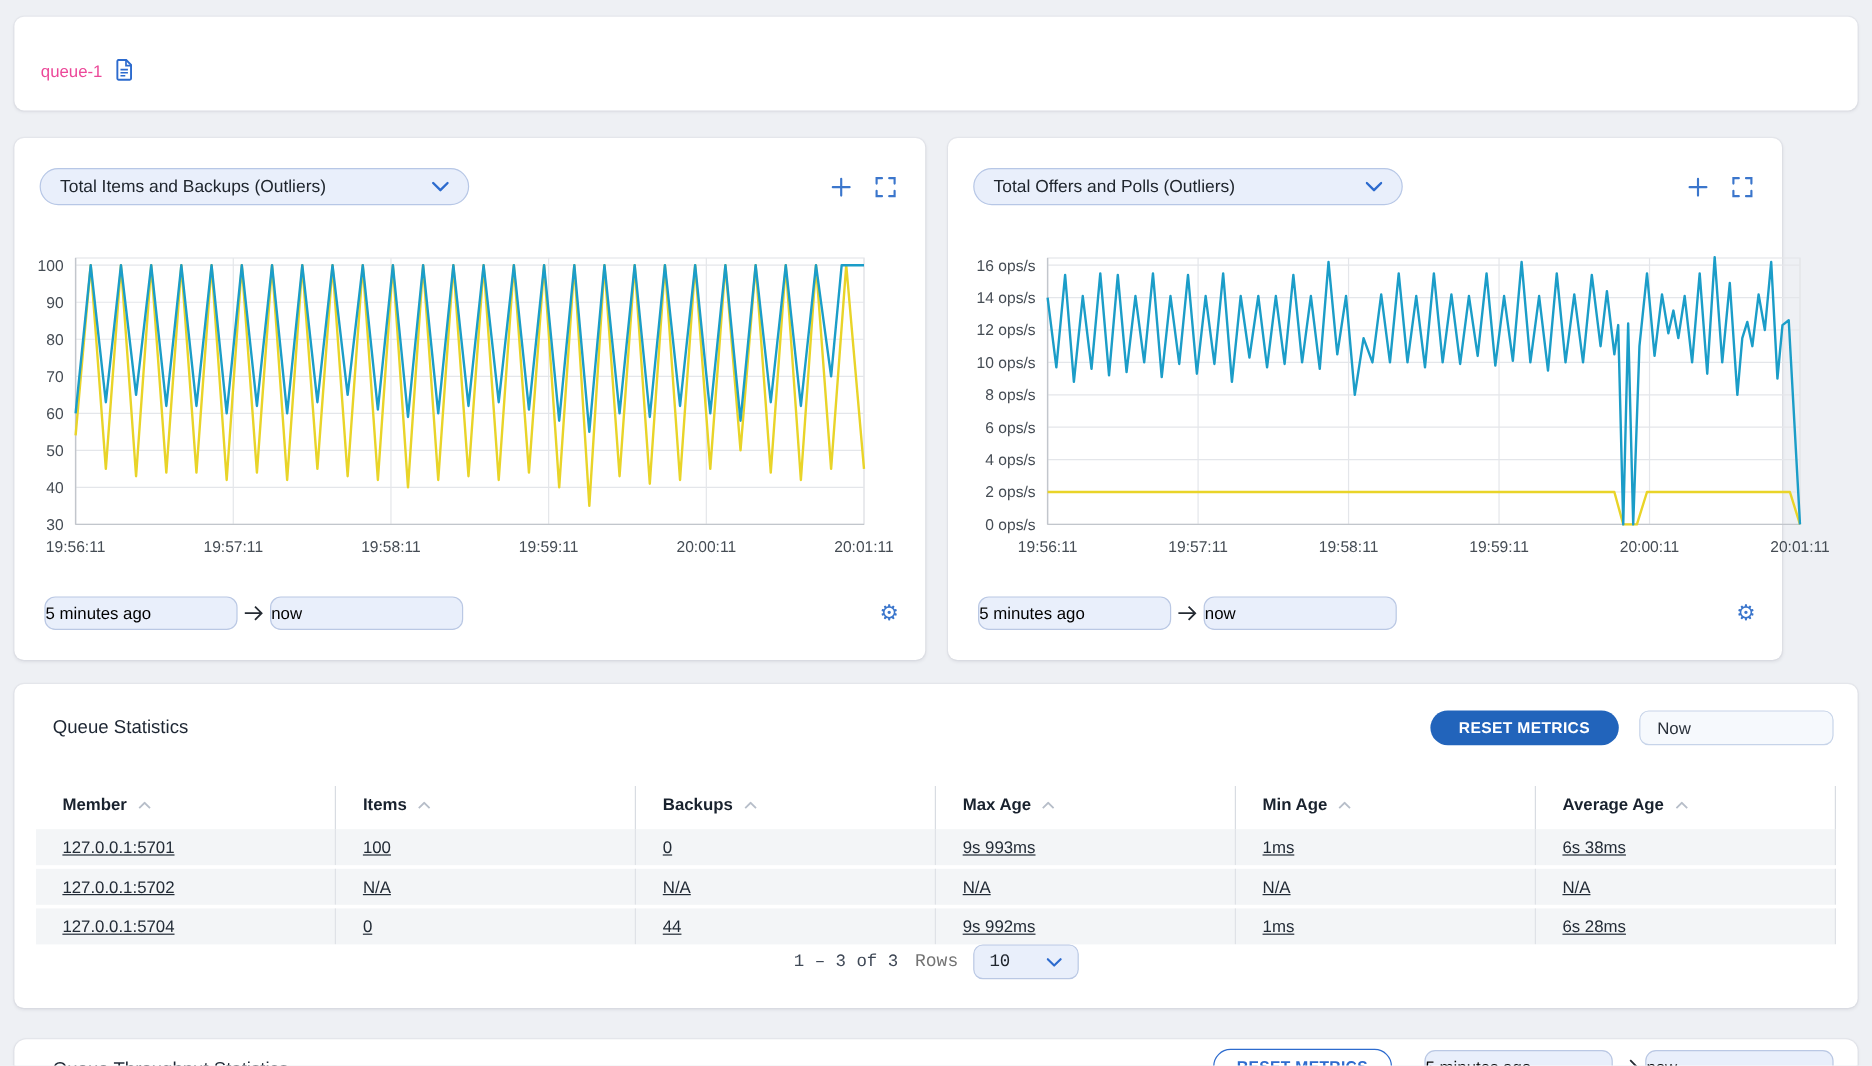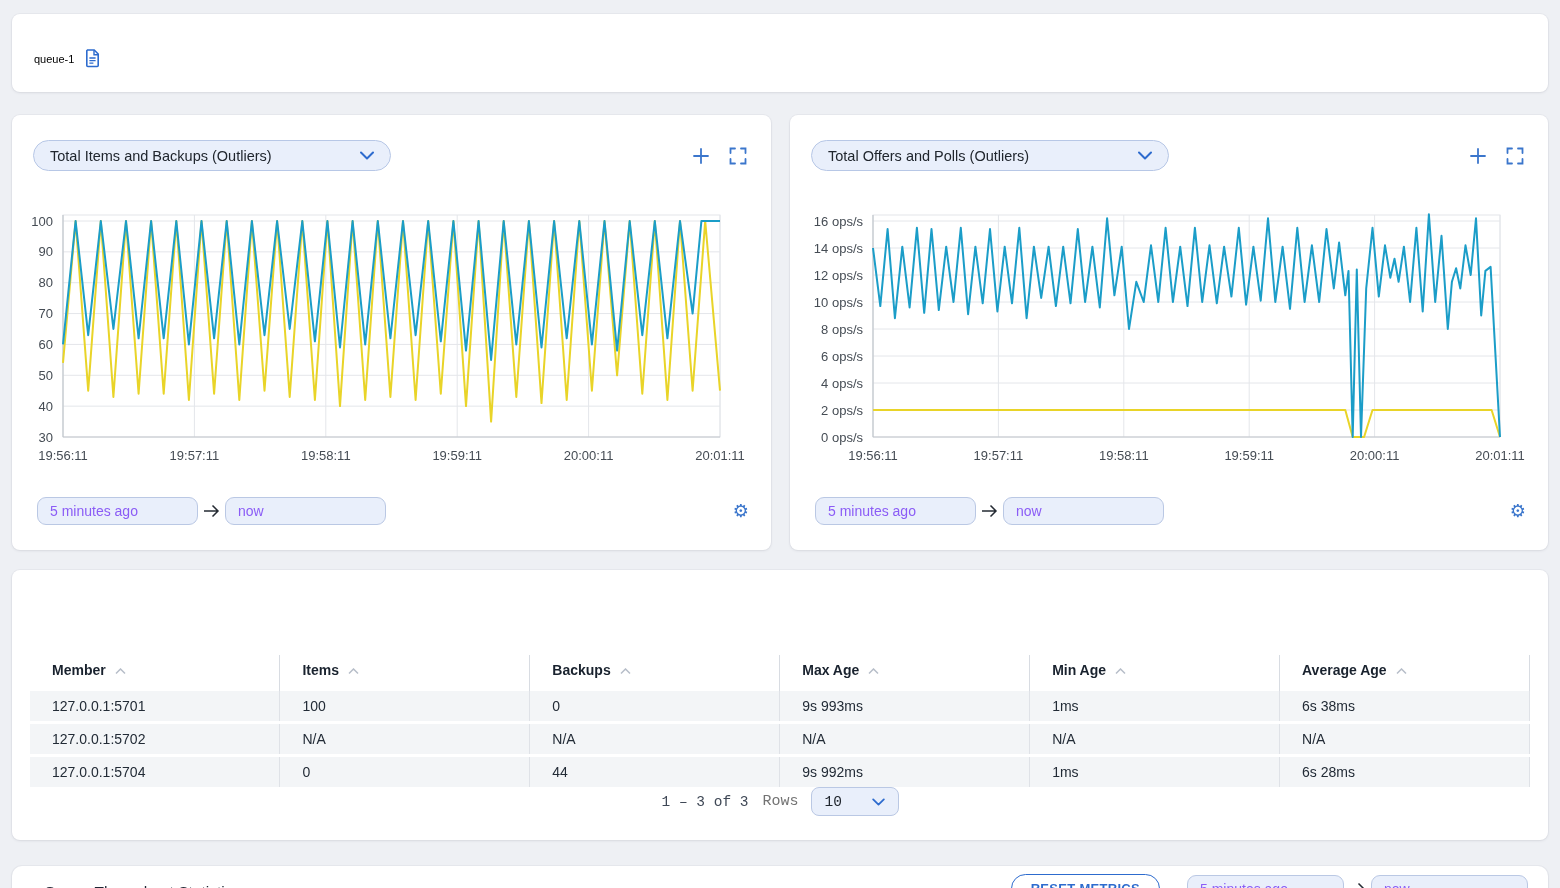--- a/index.html
+++ b/index.html
@@ -8,37 +8,37 @@
     width:1560px; height:888px; overflow:hidden; position:relative;
     background:#eef0f4; font-family:"Liberation Sans", sans-serif; color:#1e2733;
   }
   .card {
     position:absolute; background:#fff; border-radius:8px;
     box-shadow:0 1px 3px rgba(20,30,50,.08), 0 0 0 1px rgba(20,30,50,.03);
   }
   
   .name-card { left:12px; top:14px; width:1536px; height:78px; }
   .queue-title-row { position:absolute; left:22px; top:35px; display:flex; align-items:center; gap:10px; }
-  .queue-title { font-size:11px; color:#000000; }
+  .queue-title { font-size:14px; color:#ec4899; }
   
   .chart-card-0 { left:12px;  top:115px; width:759px; height:435px; }
-  .chart-card-1 { left:790px; top:115px; width:758px; height:435px; }
+  .chart-card-1 { left:790px; top:115px; width:695px; height:435px; }
   .chart-top { position:absolute; top:25px; left:21px; right:24px; display:flex; justify-content:space-between; align-items:center; }
   .select-pill {
     width:358px; height:31px; background:#e9effb; border:1px solid #b7c7e6; border-radius:16px;
     display:flex; align-items:center; justify-content:space-between; padding:0 16px;
     font-size:14.5px; color:#20262e; cursor:pointer;
   }
   .chart-actions { display:flex; gap:19px; align-items:center; }
   .icon-btn { background:none; border:none; padding:0; cursor:pointer; display:flex; align-items:center; }
   .chart-svg { position:absolute; left:0; top:85px; }
   .chart-bottom { position:absolute; left:25px; right:22px; top:381px; height:30px; display:flex; align-items:center; }
   .input-pill {
     width:161px; height:28px; background:#e9effb; border:1px solid #bac8e4; border-radius:9px;
-    display:flex; align-items:center; padding:0 12px; font-size:14px; color:#8b5cf6;
+    display:flex; align-items:center; padding:0 0; font-size:14px; color:#000000;
   }
   .range-arrow { margin:0 5px; display:flex; align-items:center; }
   .gear-btn { margin-left:auto; }
   
   .stats-card { left:12px; top:570px; width:1536px; height:270px; }
   .stats-head { position:absolute; top:22px; left:32px; right:20px; display:flex; align-items:center; }
   .section-title { font-size:15.5px; color:#1d2633; }
   .btn-primary {
     margin-left:auto; height:29px; padding:0 24px; background:#2264bb; color:#fff;
     font-weight:bold; font-size:13px; letter-spacing:.3px; border:none; border-radius:15px;
@@ -50,21 +50,21 @@
   }
   .tbl-wrap { position:absolute; top:64px; left:18px; right:18px; }
   table.tbl { width:100%; border-collapse:collapse; table-layout:fixed;margin-top:21px; }
   .tbl th {
     text-align:left; padding:7px 0 13px 22px; font-size:14px; color:#19222e;
     border-right:1px solid #d8dce2; cursor:pointer; white-space:nowrap;
   }
   .tbl th .caret { margin-left:9px; }
   .tbl td {
     background:#f3f5f7; padding:7px 0 7px 22px; font-size:14px; color:#222b36;
-    border-right:1px solid #dfe2e7; border-bottom:3px solid #fff; height:18px; white-space:nowrap;
+    border-right:1px solid #dfe2e7; border-bottom:3px solid #fff; height:18px; white-space:nowrap;text-decoration:underline;
   }
   .pagination {
     position:absolute; bottom:24px; left:0; right:0; display:flex; justify-content:center;
     align-items:center; font-size:14.5px; color:#3f4856;font-family:Liberation Mono, monospace;
   }
   .rows-label { margin-left:14px; margin-right:12px; font-size:15px; color:#737373; }
   .rows-select {
     width:88px; height:29px; background:#e9effb; border:1px solid #bac8e4; border-radius:8px;
     display:flex; align-items:center; justify-content:space-between; padding:0 13px;
     font-size:14.5px; color:#20262e; cursor:pointer;
@@ -241,20 +241,25 @@
         </svg>
     </span>
     <div class="input-pill">now</div>
     <button class="icon-btn gear-btn" aria-label="settings">
       <span class="gear-glyph">⚙</span>
     </button>
   </div>
 </div>
 
 <div class="card stats-card">
+  <div class="stats-head">
+    <span class="section-title">Queue Statistics</span>
+    <button class="btn-primary">RESET METRICS</button>
+    <div class="now-input">Now</div>
+  </div>
   <div class="tbl-wrap">
     <table class="tbl">
       <thead>
           <tr id="tbl-head">
             <th><span>Member</span><svg class="caret" width="11" height="7" viewBox="0 0 11 7" fill="none">
                 <path d="M1 5.5L5.5 1 10 5.5" stroke="#b7bec9" stroke-width="1.5" fill="none"></path>
               </svg></th>
             <th><span>Items</span><svg class="caret" width="11" height="7" viewBox="0 0 11 7" fill="none">
                 <path d="M1 5.5L5.5 1 10 5.5" stroke="#b7bec9" stroke-width="1.5" fill="none"></path>
               </svg></th>

